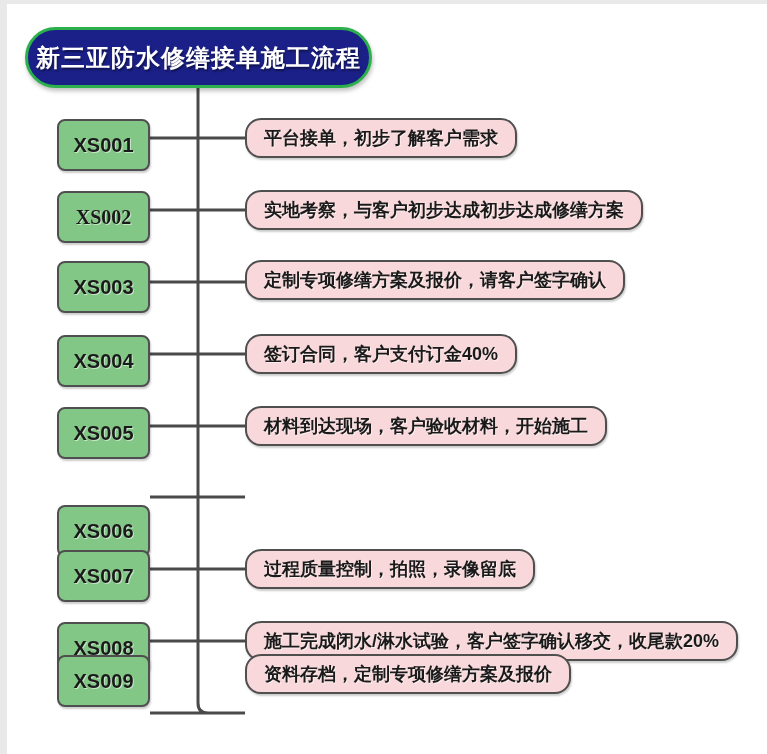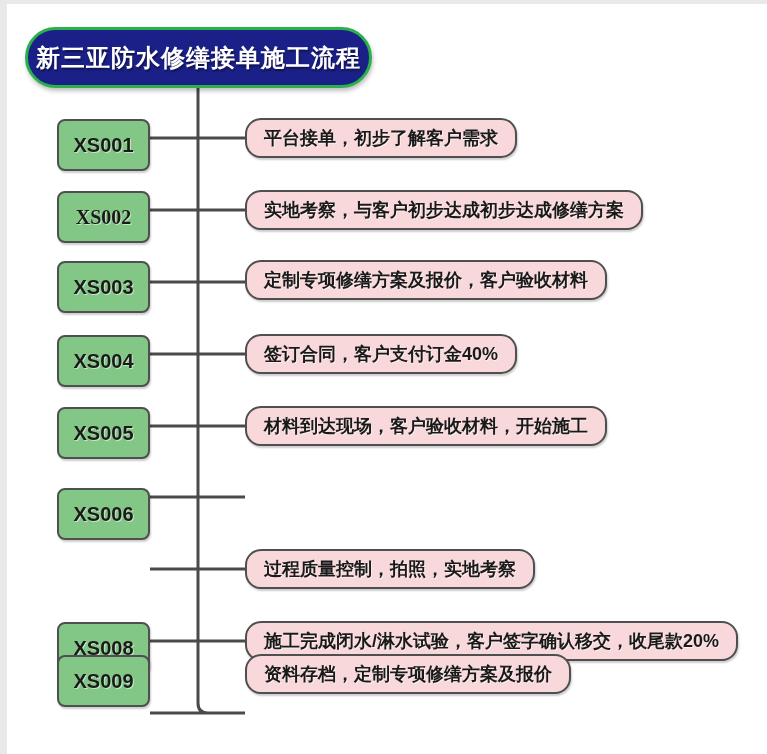--- a/index.html
+++ b/index.html
@@ -91,21 +91,21 @@
     <div class="desc-box">
       <span class="step-desc">实地考察，与客户初步达成初步达成修缮方案</span>
     </div>
   </div>
 
   <div class="row" style="top: 260px;">
     <div class="step-box">
       <span class="step-code">XS003</span>
     </div>
     <div class="desc-box">
-      <span class="step-desc">定制专项修缮方案及报价，客户验收材料</span>
+      <span class="step-desc">定制专项修缮方案及报价，请客户签字确认</span>
     </div>
   </div>
 
   <div class="row" style="top: 334px;">
     <div class="step-box">
       <span class="step-code">XS004</span>
     </div>
     <div class="desc-box">
       <span class="step-desc">签订合同，客户支付订金40%</span>
     </div>
@@ -113,29 +113,32 @@
 
   <div class="row" style="top: 406px; padding-left: 44px;">
     <div class="step-box">
       <span class="step-code">XS005</span>
     </div>
     <div class="desc-box">
       <span class="step-desc">材料到达现场，客户验收材料，开始施工</span>
     </div>
   </div>
 
-  <div class="row" style="top: 487px; padding-left: 44px;">
+  <div class="row" style="top: 504px; padding-left: 44px;">
     <div class="step-box">
       <span class="step-code">XS006</span>
     </div>
   </div>
 
   <div class="row" style="top: 549px;">
+    <div class="step-box">
+      <span class="step-code">XS007</span>
+    </div>
     <div class="desc-box">
-      <span class="step-desc">过程质量控制，拍照，实地考察</span>
+      <span class="step-desc">过程质量控制，拍照，录像留底</span>
     </div>
   </div>
 
   <div class="row" style="top: 621px;">
     <div class="step-box">
       <span class="step-code">XS008</span>
     </div>
     <div class="desc-box">
       <span class="step-desc">施工完成闭水/淋水试验，客户签字确认移交，收尾款20%</span>
     </div>

